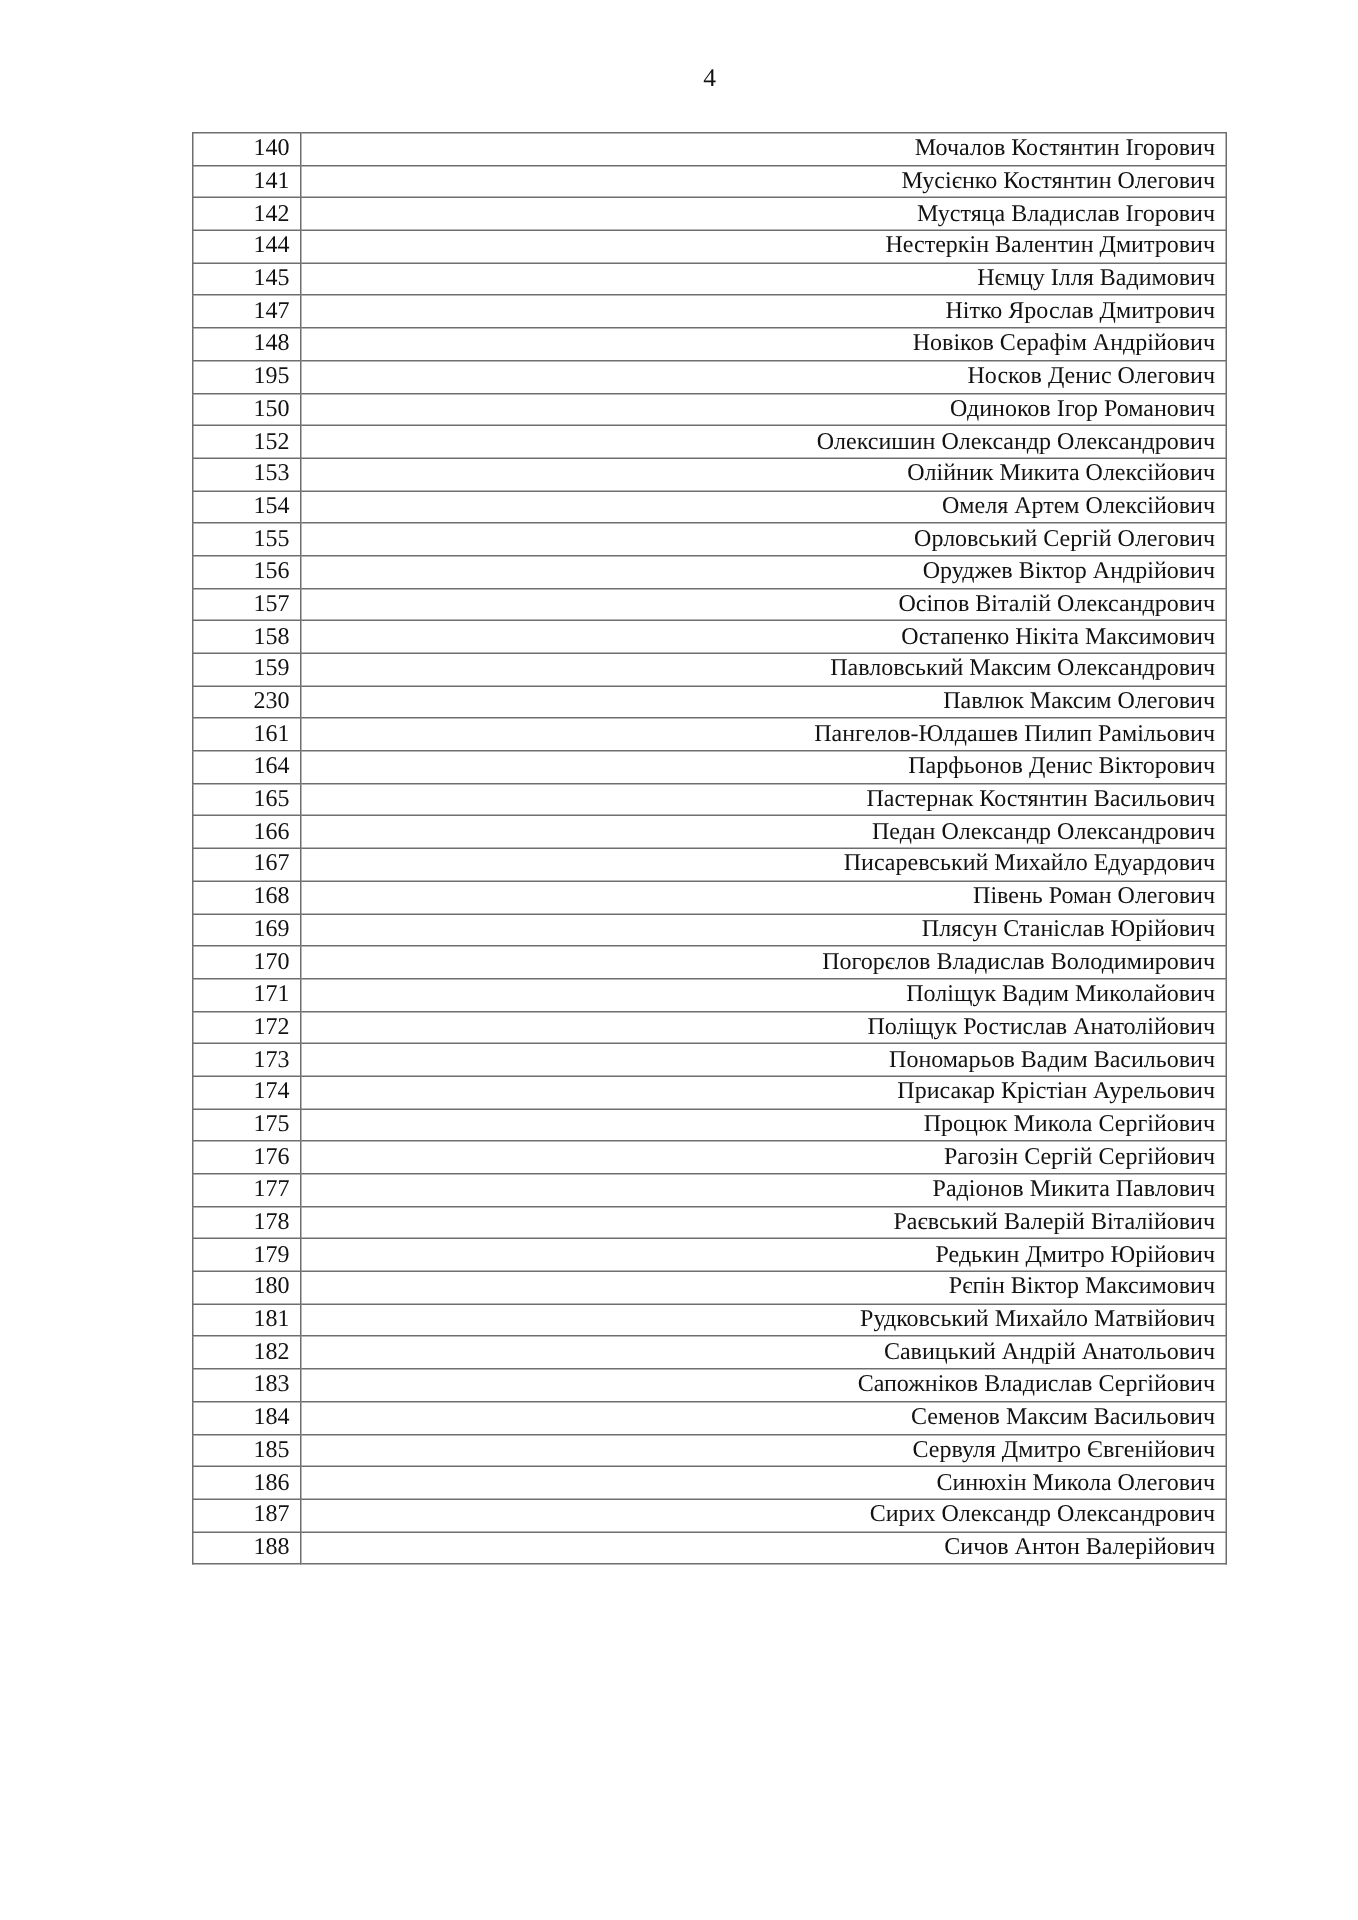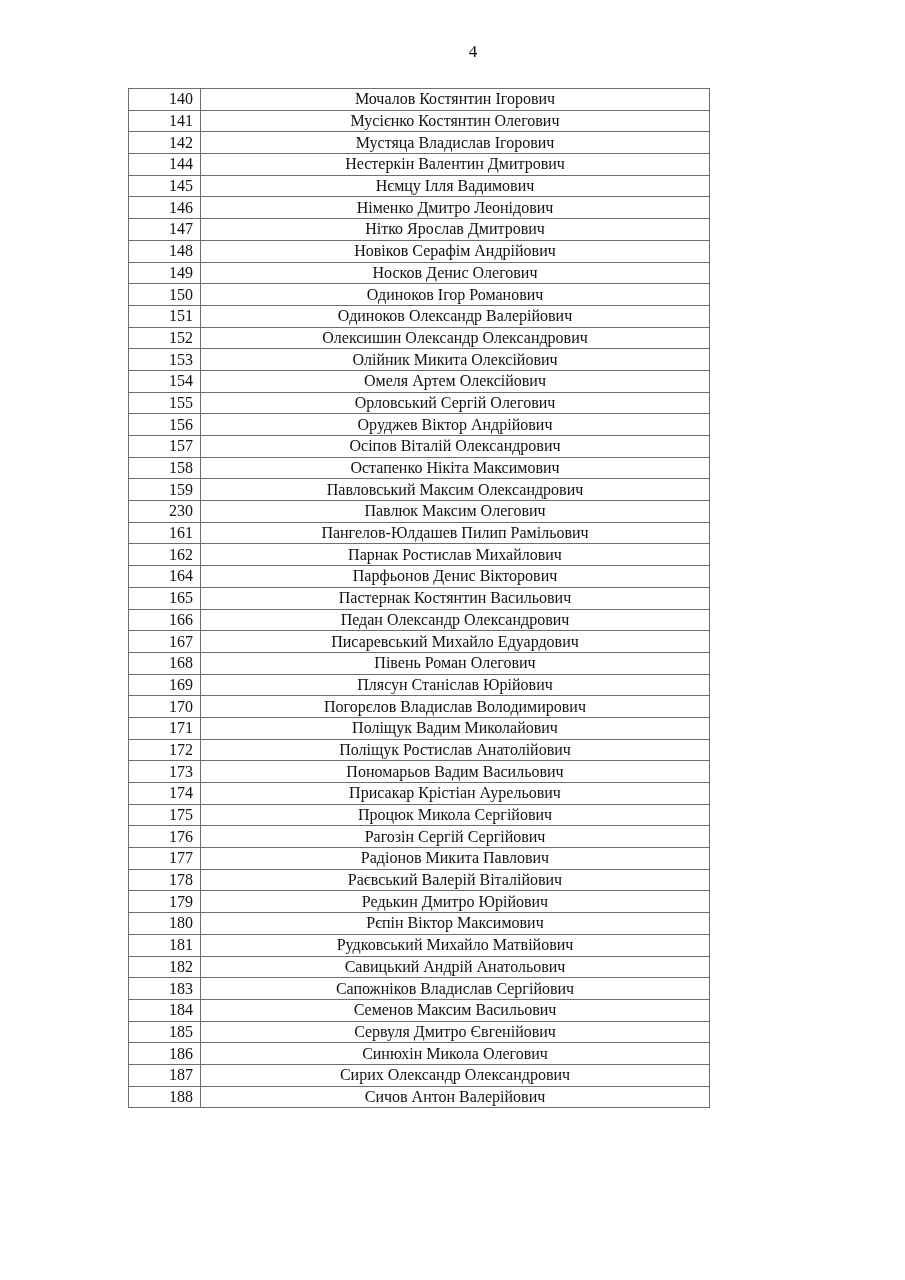--- a/index.html
+++ b/index.html
@@ -22,41 +22,41 @@
     left: 128px;
     width: 690px;
     text-align: center;
     font-size: 17px;
     line-height: 1.2;
   }
   table.roster {
     position: absolute;
     top: 88px;
     left: 128px;
-    width: 582px;
+    width: 690px;
     border-collapse: collapse;
     table-layout: fixed;
   }
   table.roster td {
     border: 1px solid #6e6e6e;
     font-size: 16px;
     line-height: 1;
     height: 21.7px;
     box-sizing: border-box;
     padding: 0 7px;
     white-space: nowrap;
     overflow: hidden;
   }
   td.num {
     width: 72px;
     text-align: right;
     padding-right: 9px;
   }
   td.name {
-    text-align: center;
+    text-align: right;
     padding-left: 10px;
     font-family: Liberation Serif, serif;
   }
 </style>
 </head>
 <body>
 
 <div class="sheet">
   <div class="page-number">4</div>
 
@@ -76,44 +76,36 @@
         </tr>
         <tr>
           <td class="num">144</td>
           <td class="name">Нестеркін Валентин Дмитрович</td>
         </tr>
         <tr>
           <td class="num">145</td>
           <td class="name">Нємцу Ілля Вадимович</td>
         </tr>
         <tr>
-          <td class="num">146</td>
-          <td class="name">Німенко Дмитро Леонідович</td>
-        </tr>
-        <tr>
           <td class="num">147</td>
           <td class="name">Нітко Ярослав Дмитрович</td>
         </tr>
         <tr>
           <td class="num">148</td>
           <td class="name">Новіков Серафім Андрійович</td>
         </tr>
         <tr>
-          <td class="num">149</td>
+          <td class="num">195</td>
           <td class="name">Носков Денис Олегович</td>
         </tr>
         <tr>
           <td class="num">150</td>
           <td class="name">Одиноков Ігор Романович</td>
         </tr>
         <tr>
-          <td class="num">151</td>
-          <td class="name">Одиноков Олександр Валерійович</td>
-        </tr>
-        <tr>
           <td class="num">152</td>
           <td class="name">Олексишин Олександр Олександрович</td>
         </tr>
         <tr>
           <td class="num">153</td>
           <td class="name">Олійник Микита Олексійович</td>
         </tr>
         <tr>
           <td class="num">154</td>
           <td class="name">Омеля Артем Олексійович</td>
@@ -138,24 +130,20 @@
           <td class="num">159</td>
           <td class="name">Павловський Максим Олександрович</td>
         </tr>
         <tr>
           <td class="num">230</td>
           <td class="name">Павлюк Максим Олегович</td>
         </tr>
         <tr>
           <td class="num">161</td>
           <td class="name">Пангелов-Юлдашев Пилип Рамільович</td>
-        </tr>
-        <tr>
-          <td class="num">162</td>
-          <td class="name">Парнак Ростислав Михайлович</td>
         </tr>
         <tr>
           <td class="num">164</td>
           <td class="name">Парфьонов Денис Вікторович</td>
         </tr>
         <tr>
           <td class="num">165</td>
           <td class="name">Пастернак Костянтин Васильович</td>
         </tr>
         <tr>

